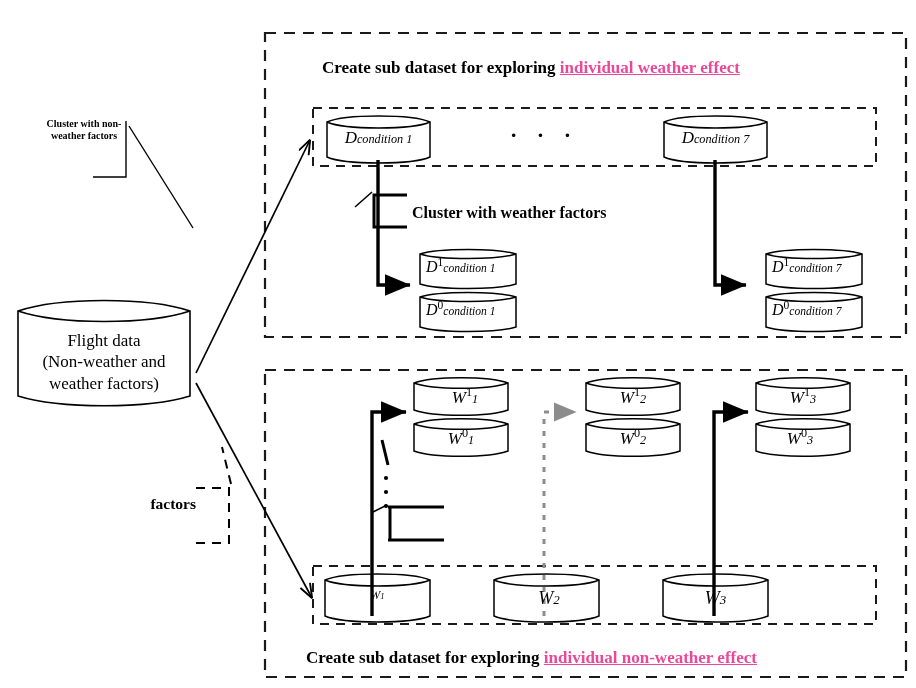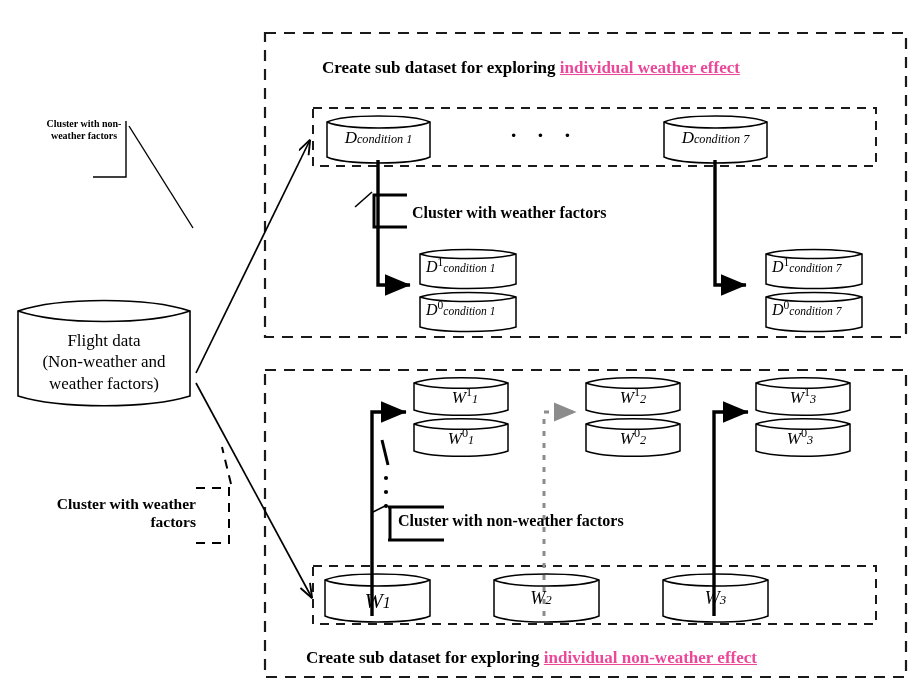--- a/index.html
+++ b/index.html
@@ -172,27 +172,25 @@
   <div>(Non-weather and</div>
   <div>weather factors)</div>
 </div>
 
 <div class="lbl" style="left:40px;top:118px;width:88px;font-size:10px;">
   <div>Cluster with non-</div>
   <div>weather factors</div>
 </div>
 
 <div class="lbl" style="left:44px;top:495px;width:152px;font-size:15.5px;text-align:right;">
-  <div>Cluster with weather</div>
   <div>factors</div>
 </div>
 
 <div class="lbl" style="left:412px;top:204px;font-size:16px;white-space:nowrap;text-align:left;">Cluster with weather factors</div>
 
-<div class="lbl" style="left:398px;top:512px;font-size:16px;white-space:nowrap;text-align:left;">Cluster with non-weather factors</div>
 
 <div class="dots" style="left:510px;top:122px;font-size:22px;color:#000;">· · ·</div>
 
 <div class="cyl-text" style="left:327px;top:128px;width:103px;font-size:17px;">
   <span>D</span><span class="sub">condition 1</span>
 </div>
 <div class="cyl-text" style="left:664px;top:128px;width:103px;font-size:17px;">
   <span>D</span><span class="sub">condition 7</span>
 </div>
 
@@ -203,24 +201,24 @@
   <span>D</span><span class="sup">0</span><span class="sub">condition 1</span>
 </div>
 
 <div class="cyl-text" style="left:768px;top:256px;width:96px;font-size:16px;text-align:left;padding-left:4px;">
   <span>D</span><span class="sup">1</span><span class="sub">condition 7</span>
 </div>
 <div class="cyl-text" style="left:768px;top:299px;width:96px;font-size:16px;text-align:left;padding-left:4px;">
   <span>D</span><span class="sup">0</span><span class="sub">condition 7</span>
 </div>
 
-<div class="cyl-text" style="left:325px;top:588px;width:105px;font-size:22px;">
+<div class="cyl-text" style="left:325px;top:588px;width:105px;font-size:12px;">
   <span>W</span><span class="sub">1</span>
 </div>
-<div class="cyl-text" style="left:494px;top:588px;width:94px;font-size:18px;">
+<div class="cyl-text" style="left:494px;top:588px;width:94px;font-size:18px;padding-left:8px;">
   <span>W</span><span class="sub">2</span>
 </div>
 <div class="cyl-text" style="left:663px;top:588px;width:105px;font-size:18px;">
   <span>W</span><span class="sub">3</span>
 </div>
 
 <div class="cyl-text" style="left:414px;top:385px;width:102px;font-size:17px;">
   <span>W</span><span class="sup">1</span><span class="sub">1</span>
 </div>
 <div class="cyl-text" style="left:414px;top:426px;width:94px;font-size:17px;text-align:center;">

